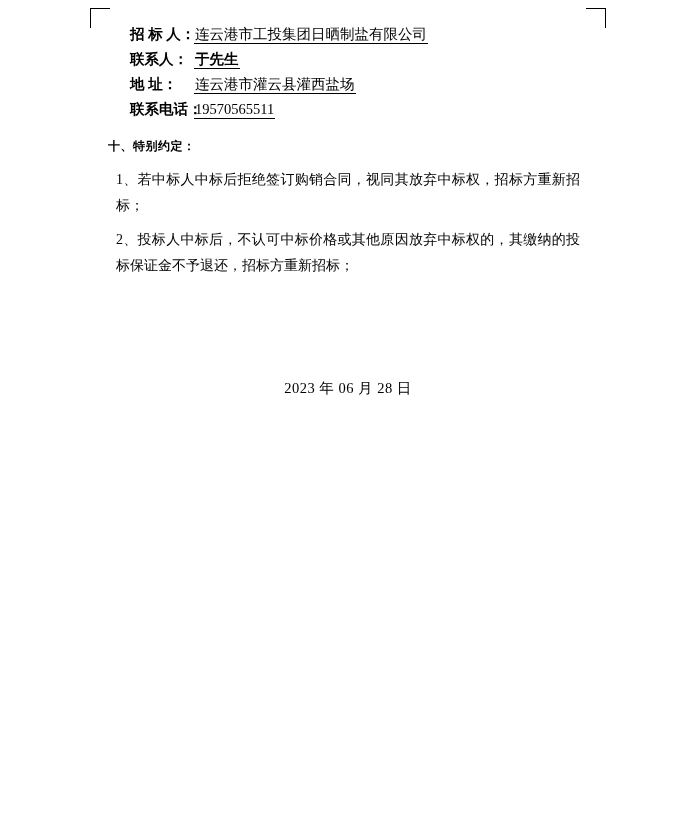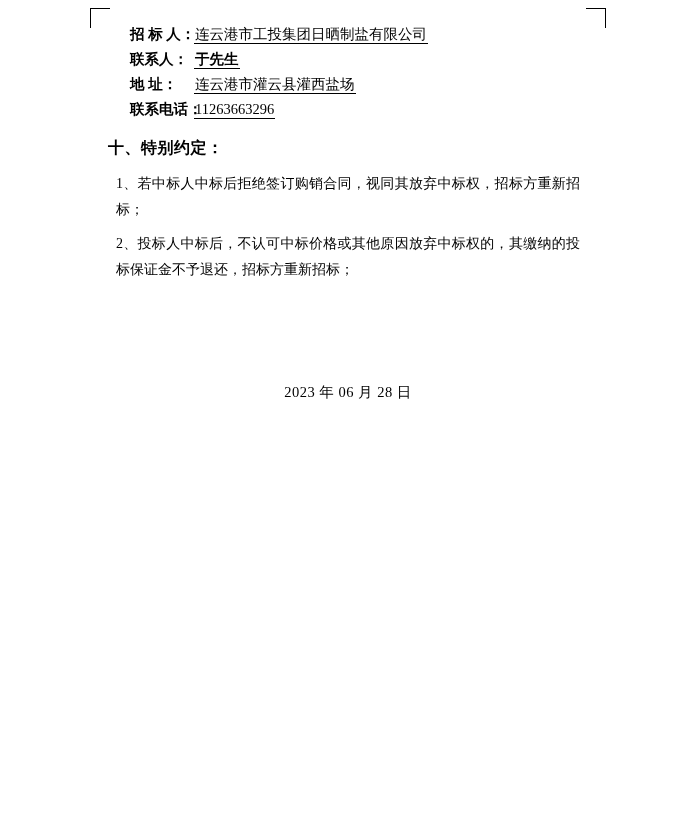--- a/index.html
+++ b/index.html
@@ -61,21 +61,21 @@
   }
   .label-w1 { width: 64px; }
   .info-value {
     border-bottom: 1px solid #000;
     font-weight: normal;
     padding: 0 1px 1px 1px;
   }
   .info-value.fw-bold { font-weight: bold; }
 
   .section-title {
-    font-size: 16px;
+    font-size: 12px;
     font-weight: bold;
     margin-top: 16px;
     margin-bottom: 12px;
     letter-spacing: 0.5px;
   }
 
   .para {
     font-size: 14px;
     line-height: 26px;
     text-align: justify;
@@ -109,21 +109,21 @@
       <div class="info-line">
         <span class="info-label label-w1">招 标 人：</span><span class="info-value">连云港市工投集团日晒制盐有限公司</span>
       </div>
       <div class="info-line">
         <span class="info-label label-w1">联系人：</span><span class="info-value fw-bold">于先生</span>
       </div>
       <div class="info-line">
         <span class="info-label label-w1">地     址：</span><span class="info-value">连云港市灌云县灌西盐场</span>
       </div>
       <div class="info-line">
-        <span class="info-label label-w1">联系电话：</span><span class="info-value">11263663296</span>
+        <span class="info-label label-w1">联系电话：</span><span class="info-value">19570565511</span>
       </div>
     </div>
 
     <div class="section-title">十、特别约定：</div>
 
     <p class="para">1、若中标人中标后拒绝签订购销合同，视同其放弃中标权，招标方重新招标；</p>
     <p class="para">2、投标人中标后，不认可中标价格或其他原因放弃中标权的，其缴纳的投标保证金不予退还，招标方重新招标；</p>
 
     <div class="date-line">2023 年 06 月 28 日</div>
 

